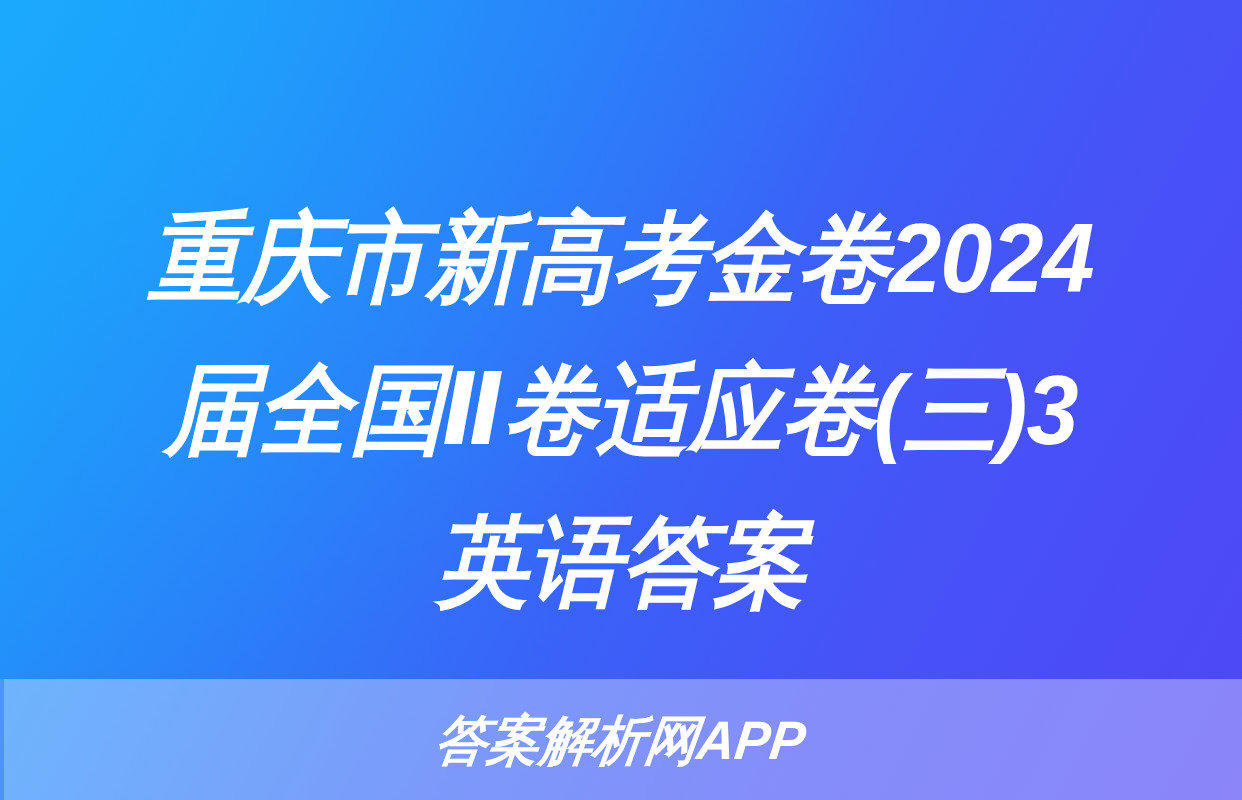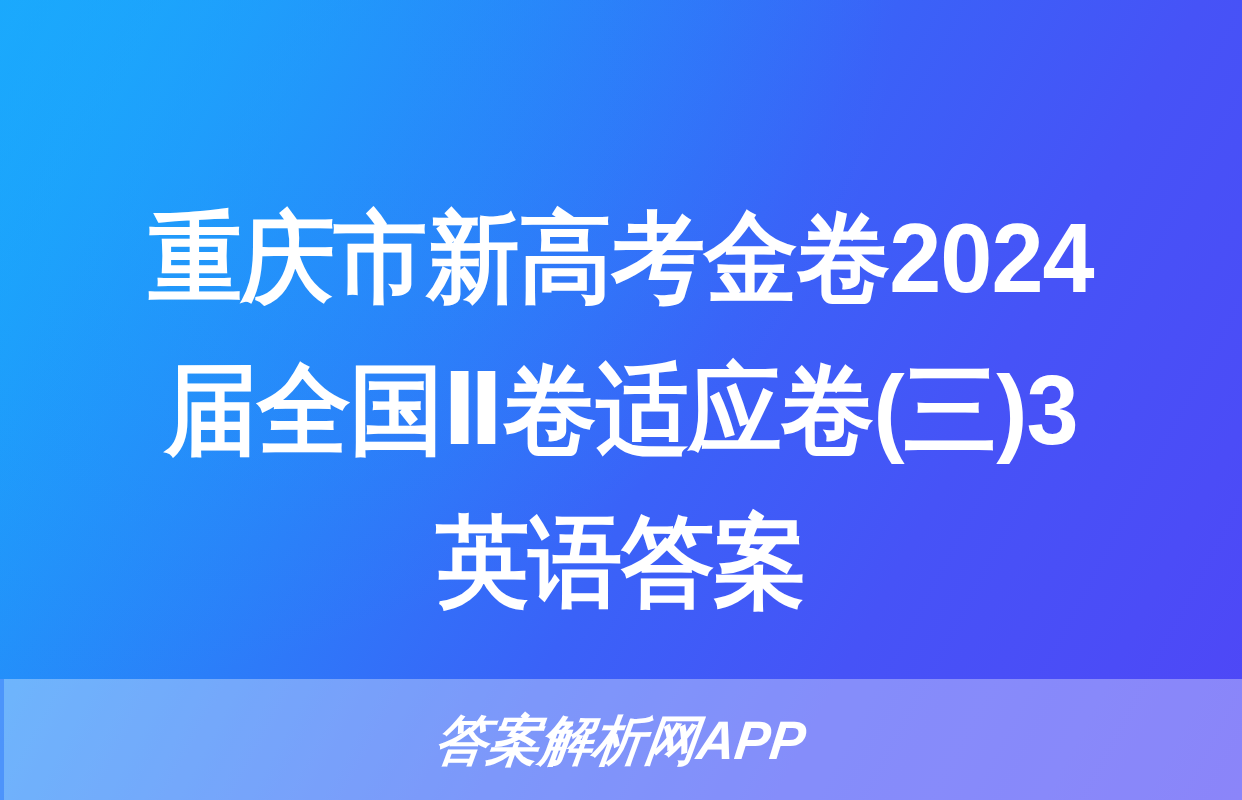--- a/index.html
+++ b/index.html
@@ -44,20 +44,21 @@
 
   
   #headline-block {
     position: absolute;
     left: 0;
     right: 0;
     top: 182px;
     text-align: center;
     padding: 0 31px;
     box-sizing: border-box;
+    font-style: italic;
   }
 
   .headline-line {
     display: block;
     color: #ffffff;
     font-weight: 700;
     font-size: 99px;
     line-height: 152px;
     letter-spacing: -1px;
     white-space: nowrap;

